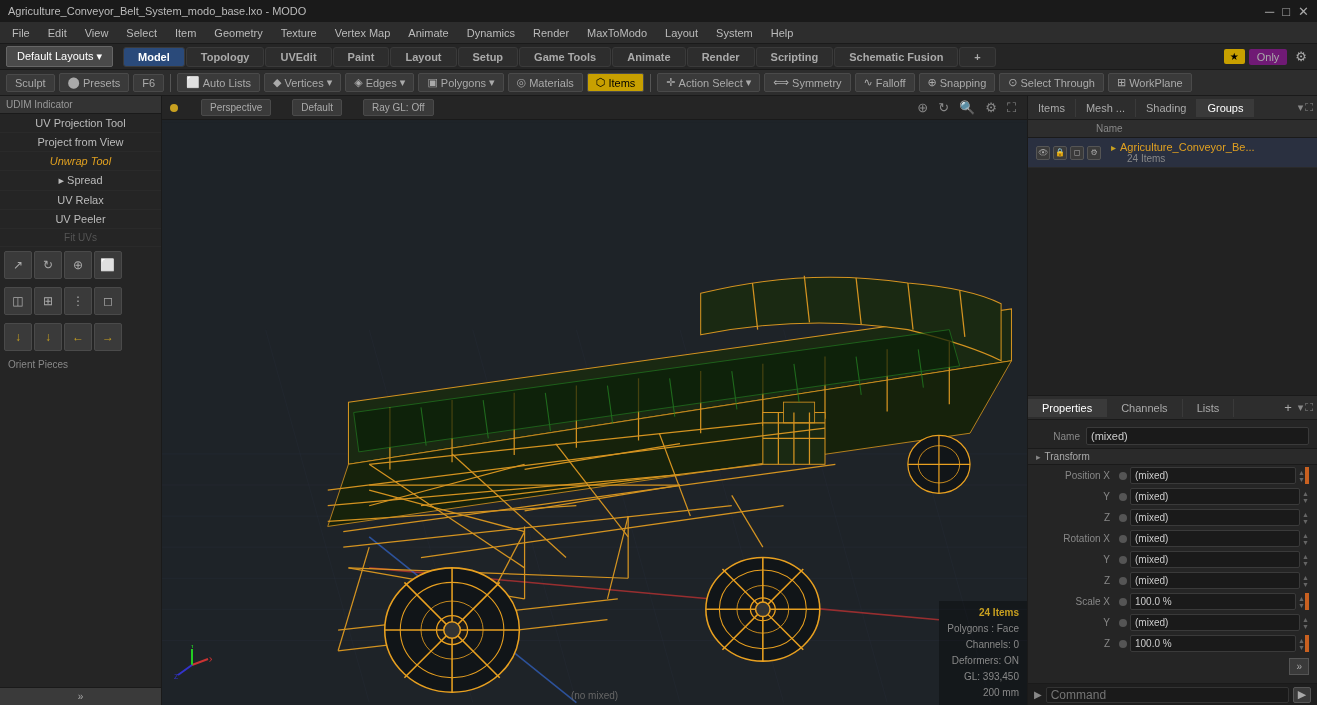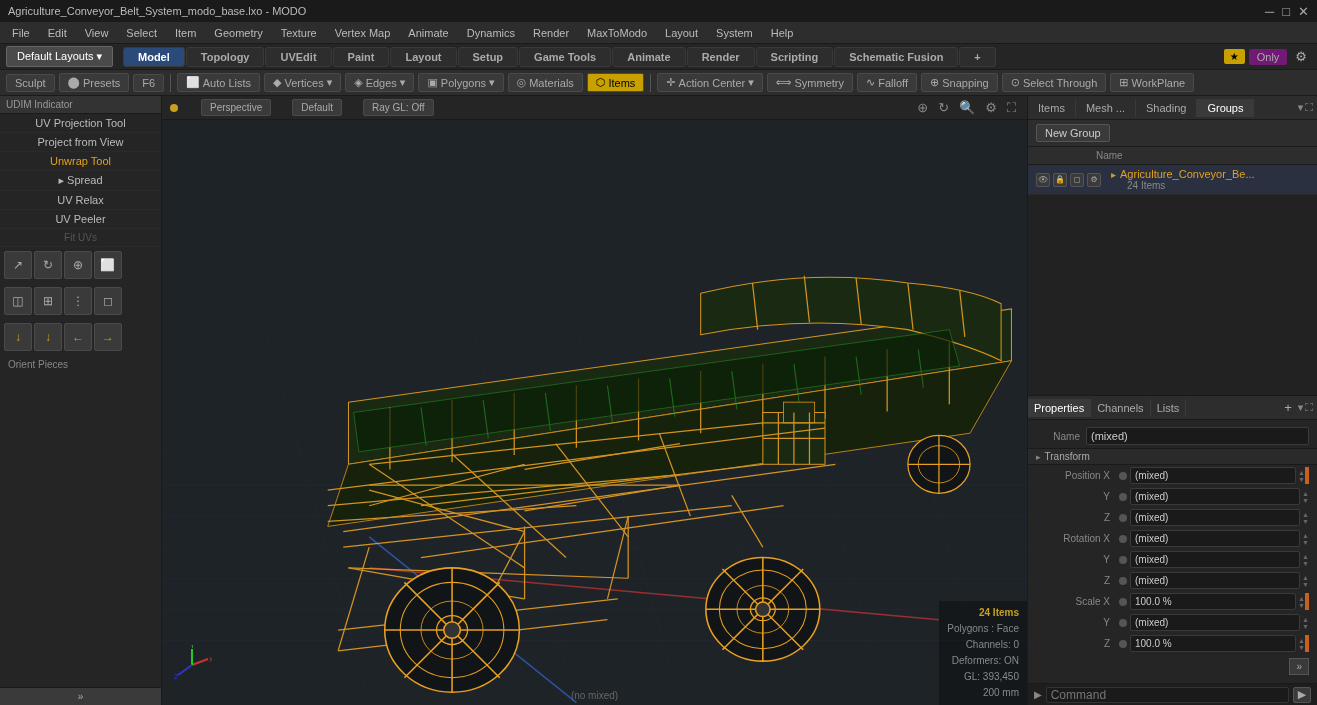--- a/index.html
+++ b/index.html
@@ -170,21 +170,21 @@
       cursor: pointer;
     }
     .panel-item {
       padding: 3px 8px;
       font-size: 11px;
       color: #bbb;
       cursor: pointer;
       border-bottom: 1px solid #2a2a2a;
       text-align: center;
     }
-    .panel-item.active { color: #e0a020; }
+    .panel-item.active { color: #e0a020; font-style: italic; }
     .panel-icons {
       display: flex;
       flex-wrap: wrap;
       padding: 4px;
       gap: 2px;
     }
     .panel-icon-btn {
       width: 28px; height: 28px;
       background: #3a3a3a;
       border: 1px solid #4a4a4a;
@@ -388,21 +388,21 @@
       flex-direction: column;
     }
     #props-tabs {
       background: #2d2d2d;
       display: flex;
       align-items: center;
       height: 24px;
       border-bottom: 1px solid #1a1a1a;
     }
     .props-tab {
-      padding: 3px 6px;
+      padding: 3px 14px;
       font-size: 11px;
       color: #aaa;
       cursor: pointer;
       border-right: 1px solid #3a3a3a;
     }
     .props-tab.active { background: #3a3a3a; color: #fff; }
     .props-add-btn {
       margin-left: auto;
       padding: 2px 6px;
       color: #aaa;
@@ -605,21 +605,21 @@
   <button class="tool-btn">⬤ <span>Presets</span></button>
   <button class="tool-btn">F6</button>
   <div class="tool-separator"></div>
   <button class="tool-btn">⬜ <span>Auto Lists</span></button>
   <button class="tool-btn">◆ <span>Vertices</span> ▾</button>
   <button class="tool-btn">◈ <span>Edges</span> ▾</button>
   <button class="tool-btn">▣ <span>Polygons</span> ▾</button>
   <button class="tool-btn">◎ <span>Materials</span></button>
   <button class="tool-btn items-active">⬡ <span>Items</span></button>
   <div class="tool-separator"></div>
-  <button class="tool-btn">✛ <span>Action Center</span> ▾</button>
+  <button class="tool-btn">✛ <span>Action Select</span> ▾</button>
   <button class="tool-btn">⟺ <span>Symmetry</span></button>
   <button class="tool-btn">∿ <span>Falloff</span></button>
   <button class="tool-btn">⊕ <span>Snapping</span></button>
   <button class="tool-btn">⊙ <span>Select Through</span></button>
   <button class="tool-btn">⊞ <span>WorkPlane</span></button>
 </div>
 
 <div id="main-layout">
 
   <div id="left-panel">
@@ -845,23 +845,20 @@
         <span class="rpanel-tab">Mesh ...</span>
         <span class="rpanel-tab">Shading</span>
         <span class="rpanel-tab active">Groups</span>
         <div class="rpanel-tab-expand">
           <span>▾</span>
           <span>⛶</span>
         </div>
       </div>
 
       <div id="groups-content">
-        <div id="new-group-bar">
-          <button class="new-group-btn">New Group</button>
-        </div>
         <div id="groups-header">
           <div style="width:60px;"></div>
           <span class="groups-col">Name</span>
         </div>
         <div id="groups-list">
           <div class="group-item">
             <div class="group-item-icons">
               <div class="gi-icon eye">👁</div>
               <div class="gi-icon">🔒</div>
               <div class="gi-icon">◻</div>

